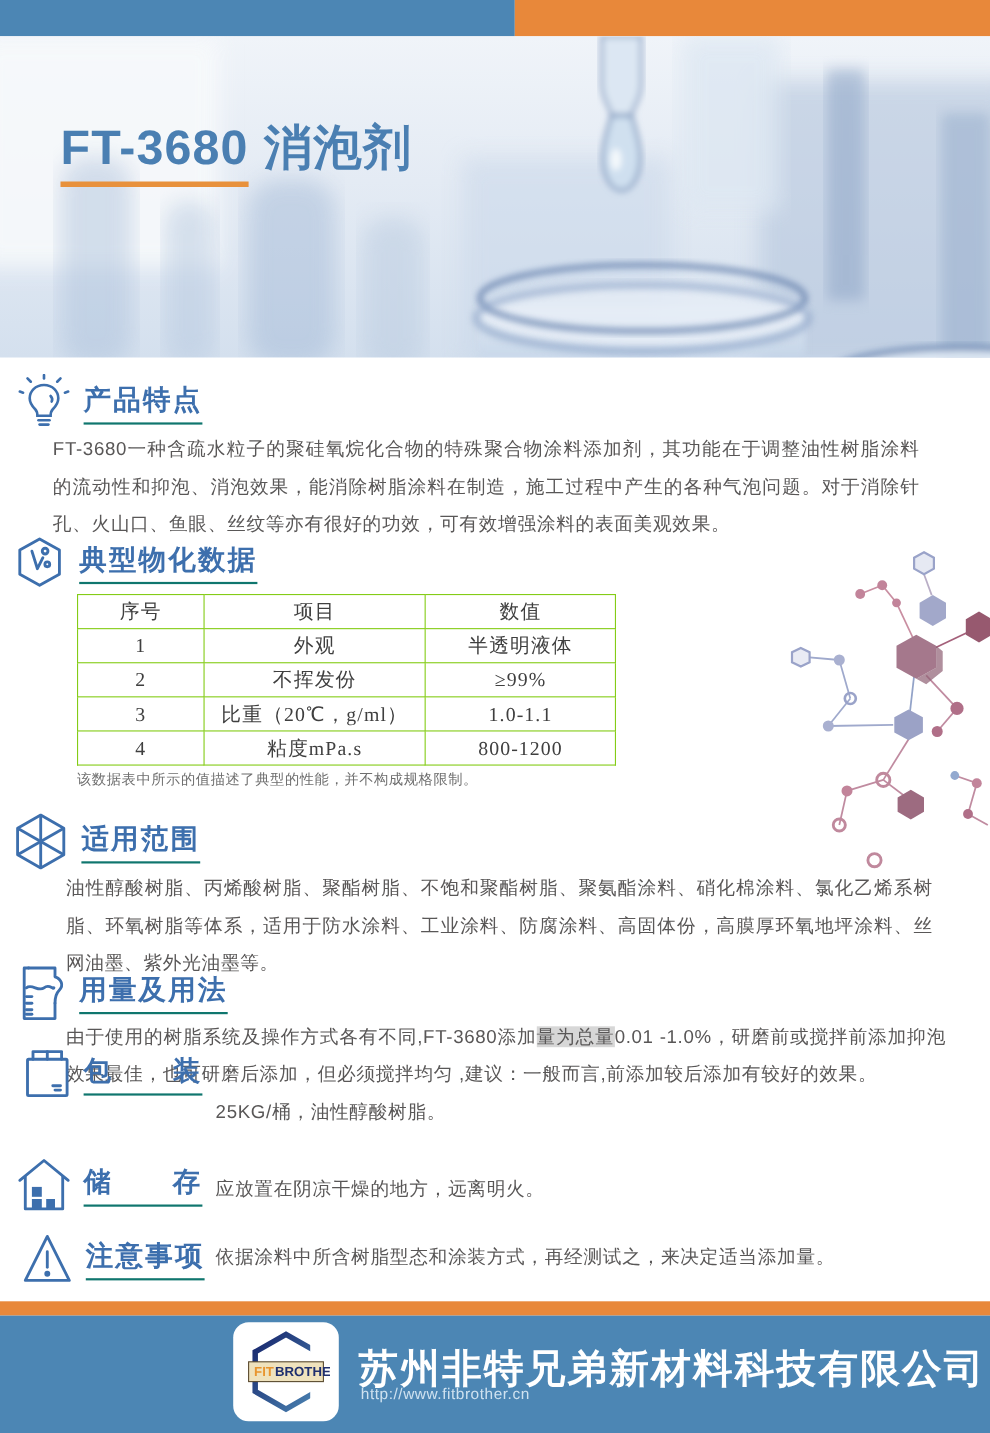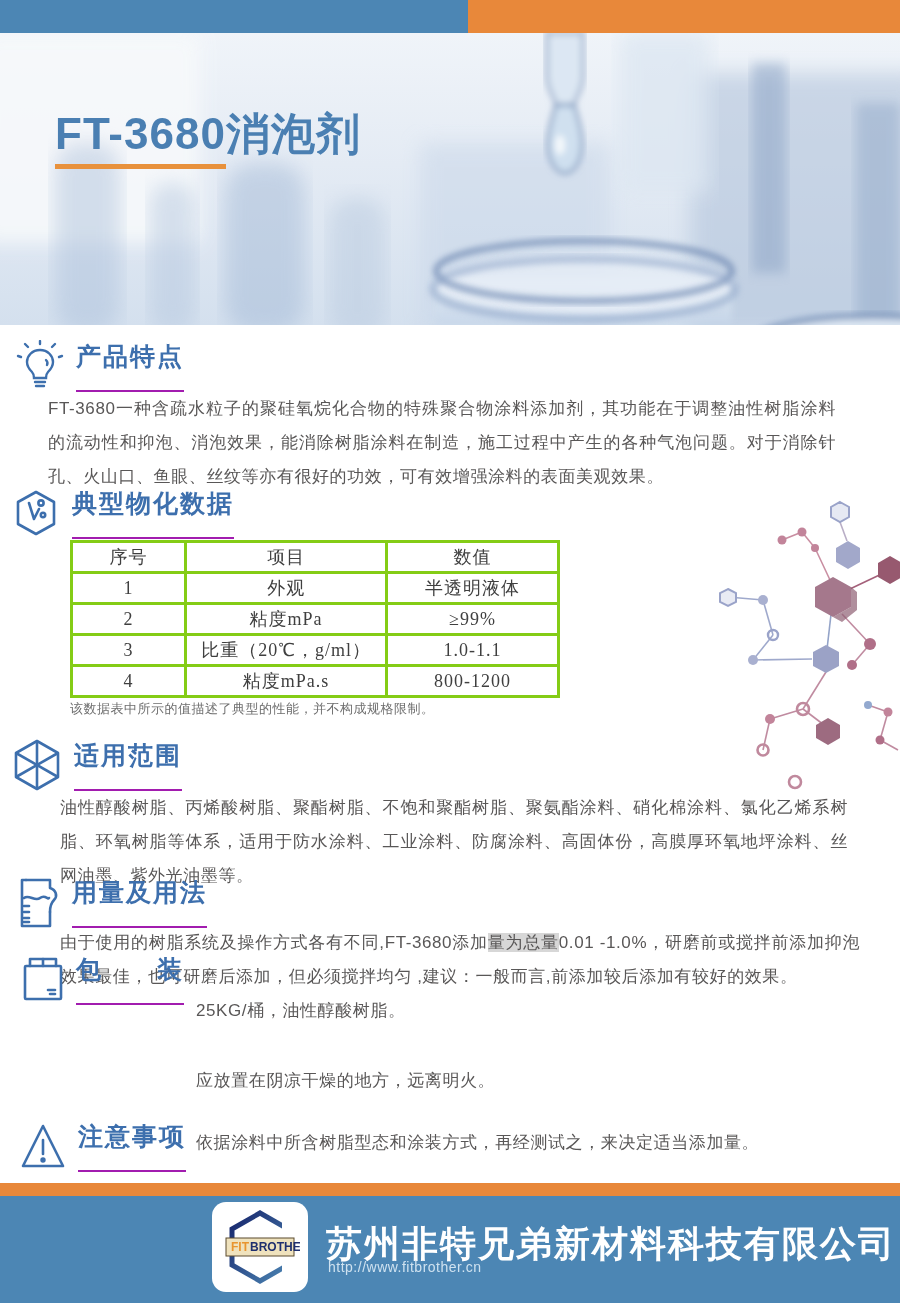--- a/index.html
+++ b/index.html
@@ -8,34 +8,34 @@
 
   
   .topbar-blue   { position:absolute; left:0; top:0; width:468px; height:33px; background:#4c86b4; }
   .topbar-orange { position:absolute; left:468px; top:0; width:432px; height:33px; background:#e8883a; }
 
   
   .hero { position:absolute; left:0; top:33px; width:900px; height:292px; background:linear-gradient(180deg,#f0f4f9 0%,#e4ebf4 45%,#d4e0ee 100%); overflow:hidden; }
   .hero svg { position:absolute; left:0; top:0; }
   .hero-title { position:absolute; left:55px; top:72px; font-size:44px; font-weight:bold; color:#4a7fb2; letter-spacing:1px; white-space:nowrap; }
   .hero-title .prod { border-bottom:5px solid #e8913c; padding-bottom:6px; }
-  .hero-title .suffix { margin-left:0; }
+  .hero-title .suffix { margin-left:14px; }
 
   
   .sec-head { position:absolute; display:flex; align-items:center; }
-  .sec-head .htxt { font-size:25px; font-weight:bold; color:#3d6fad; letter-spacing:2px; border-bottom:2px solid #a21caf; padding-bottom:17px; white-space:pre; }
+  .sec-head .htxt { font-size:25px; font-weight:bold; color:#3d6fad; letter-spacing:2px; border-bottom:2px solid #0f766e; padding-bottom:4px; white-space:pre; }
   .sec-icon { flex:0 0 auto; margin-right:12px; }
 
   .para { position:absolute; font-size:17px; color:#595757; line-height:34px; letter-spacing:0.6px; text-align:justify; }
   .inline-body { position:absolute; font-size:17px; color:#595757; letter-spacing:0.6px; white-space:nowrap; }
   .hl { background:#d7d7d7; }
 
   
   .spec-table { position:absolute; left:70px; top:540px; width:490px; border-collapse:collapse; font-family:"Liberation Serif", serif; font-size:18px; color:#3f3f3f; }
-  .spec-table th, .spec-table td { border:3px solid #84cc16; text-align:center; height:31px; font-weight:normal; letter-spacing:1px; }
+  .spec-table th, .spec-table td { border:1px solid #84cc16; text-align:center; height:31px; font-weight:normal; letter-spacing:1px; }
   .spec-table col.c1 { width:115px; } .spec-table col.c2 { width:202px; } .spec-table col.c3 { width:173px; }
   .table-note { position:absolute; left:70px; top:700px; font-size:13px; color:#6e6e6e; letter-spacing:0.5px; }
 
   
   .molecule { position:absolute; left:690px; top:492px; }
 
   
   .footer-stripe { position:absolute; left:0; top:1183px; width:900px; height:13px; background:#e8883a; }
   .footer { position:absolute; left:0; top:1196px; width:900px; height:107px; background:#4c86b4; }
   .footer-logo { position:absolute; left:212px; top:6px; width:96px; height:90px; background:#ffffff; border-radius:14px; display:flex; align-items:center; justify-content:center; }
@@ -143,21 +143,21 @@
       </tr>
     </thead>
     <tbody>
       <tr>
         <td>1</td>
         <td>外观</td>
         <td>半透明液体</td>
       </tr>
       <tr>
         <td>2</td>
-        <td>粘度mPa</td>
+        <td>不挥发份</td>
         <td>≥99%</td>
       </tr>
       <tr>
         <td>3</td>
         <td>比重（20℃，g/ml）</td>
         <td>1.0-1.1</td>
       </tr>
       <tr>
         <td>4</td>
         <td>粘度mPa.s</td>
@@ -252,20 +252,32 @@
         <path d="M8,10 L8,3 L34,3 L34,10"></path>
         <line x1="21" y1="3" x2="21" y2="10"></line>
         <line x1="26" y1="34" x2="33" y2="34"></line>
         <line x1="28" y1="38" x2="33" y2="38"></line>
       </g>
     </svg>
     <span class="htxt">包　　装</span>
   </div>
   <div class="inline-body" style="left:196px; top:999px;">25KG/桶，油性醇酸树脂。</div>
 
+  <div class="sec-head" style="left:16px; top:1051px;">
+    <svg class="sec-icon" width="48" height="52" viewBox="0 0 48 52">
+      <g fill="none" stroke="#3d6fad" stroke-width="2.6" stroke-linecap="round" stroke-linejoin="round">
+        <path d="M2,22 L24,4 L46,22"></path>
+        <path d="M7,19 L7,48 L41,48 L41,19"></path>
+        <rect x="13" y="28" width="9" height="9" fill="#3d6fad" stroke="none"></rect>
+        <rect x="13" y="39" width="9" height="9" fill="#3d6fad" stroke="none"></rect>
+        <rect x="26" y="39" width="8" height="9" fill="#3d6fad" stroke="none"></rect>
+      </g>
+    </svg>
+    <span class="htxt">储　　存</span>
+  </div>
   <div class="inline-body" style="left:196px; top:1069px;">应放置在阴凉干燥的地方，远离明火。</div>
 
   <div class="sec-head" style="left:20px; top:1120px;">
     <svg class="sec-icon" width="46" height="48" viewBox="0 0 46 48">
       <g fill="none" stroke="#3d6fad" stroke-width="2.6" stroke-linecap="round" stroke-linejoin="round">
         <polygon points="23,4 43,44 3,44"></polygon>
         <line x1="23" y1="18" x2="23" y2="32"></line>
         <circle cx="23" cy="38" r="1.4" fill="#3d6fad"></circle>
       </g>
     </svg>

